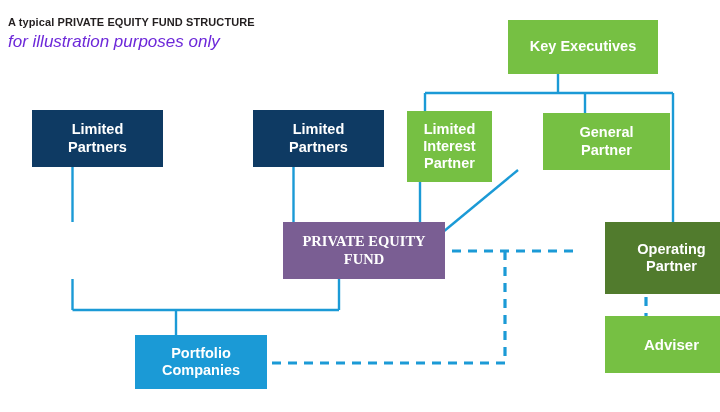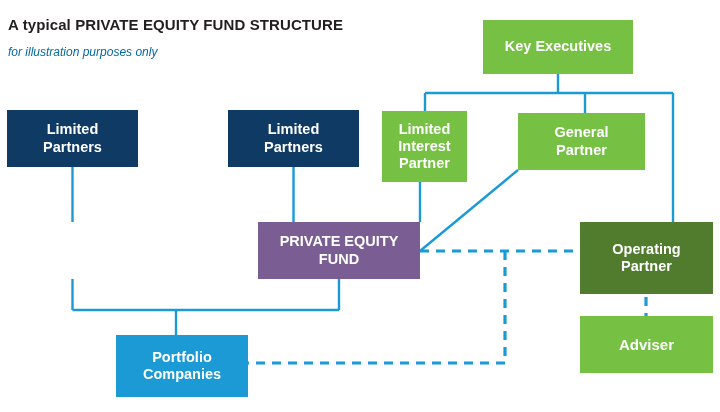--- a/index.html
+++ b/index.html
@@ -18,32 +18,32 @@
     background: #ffffff;
     overflow: hidden;
   }
   #title-block {
     position: absolute;
     left: 8px;
     top: 16px;
     width: 420px;
   }
   #diagram-title {
-    font-size: 15px;
+    font-size: 11px;
     font-weight: bold;
     color: #231f20;
     letter-spacing: 0.1px;
     line-height: 1.15;
     white-space: nowrap;
   }
   #diagram-subtitle {
-    font-size: 12px;
+    font-size: 17px;
     font-style: italic;
-    color: #0369a1;
-    margin-top: 13px;
+    color: #6d28d9;
+    margin-top: 3px;
     line-height: 1.15;
     white-space: nowrap;
   }
   svg#connectors {
     position: absolute;
     left: 0;
     top: 0;
     width: 720px;
     height: 412px;
   }
@@ -52,20 +52,21 @@
     display: flex;
     align-items: center;
     justify-content: center;
     text-align: center;
     color: #ffffff;
     font-weight: bold;
     line-height: 1.18;
     box-sizing: border-box;
     padding: 2px 4px;
     z-index: 2;
+    margin-left: 25px;
   }
   .node-label {
     display: block;
     width: 100%;
     white-space: pre-line;
   }
 </style>
 </head>
 <body>
 
@@ -96,25 +97,25 @@
     </svg>
 
 <div class="node" style="left: 7px; top: 110px; width: 131px; height: 57px; background: rgb(14, 58, 99); font-size: 14.5px; color: rgb(255, 255, 255);">
       <span class="node-label">Limited
 Partners</span>
     </div>
     <div class="node" style="left: 228px; top: 110px; width: 131px; height: 57px; background: rgb(14, 58, 99); font-size: 14.5px; color: rgb(255, 255, 255);">
       <span class="node-label">Limited
 Partners</span>
     </div>
-    <div class="node" style="left: 258px; top: 222px; width: 162px; height: 57px; background: rgb(122, 94, 147); font-size: 14.5px; color: rgb(255, 255, 255);">
+    <div class="node" style="left: 258px; top: 222px; width: 162px; height: 57px; background: rgb(122, 94, 147); font-size: 14.5px; color: rgb(255, 255, 255); font-family: Liberation Serif, serif;">
       <span class="node-label">PRIVATE EQUITY
 FUND</span>
     </div>
-    <div class="node" style="left: 116px; top: 335px; width: 132px; height: 62px; background: rgb(27, 154, 214); font-size: 14.5px; color: rgb(255, 255, 255);">
+    <div class="node" style="left: 110px; top: 335px; width: 132px; height: 54px; background: rgb(27, 154, 214); font-size: 14.5px; color: rgb(255, 255, 255);">
       <span class="node-label">Portfolio
 Companies</span>
     </div>
     <div class="node" style="left: 483px; top: 20px; width: 150px; height: 54px; background: rgb(118, 192, 67); font-size: 14.5px; color: rgb(255, 255, 255);">
       <span class="node-label">Key Executives</span>
     </div>
     <div class="node" style="left: 382px; top: 111px; width: 85px; height: 71px; background: rgb(118, 192, 67); font-size: 14.5px; color: rgb(255, 255, 255);">
       <span class="node-label">Limited
 Interest
 Partner</span>

